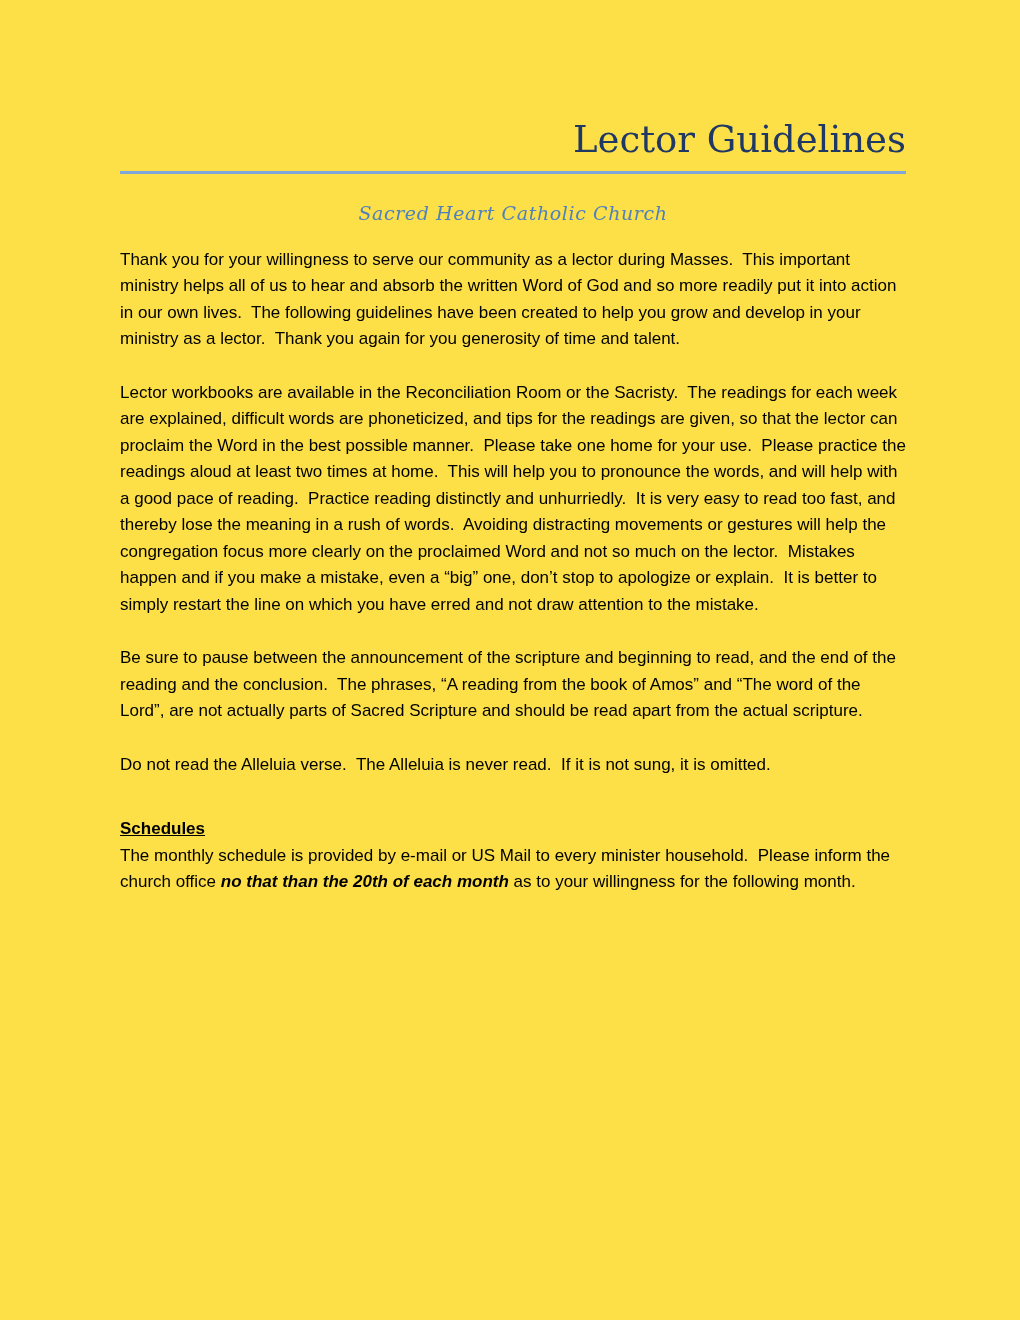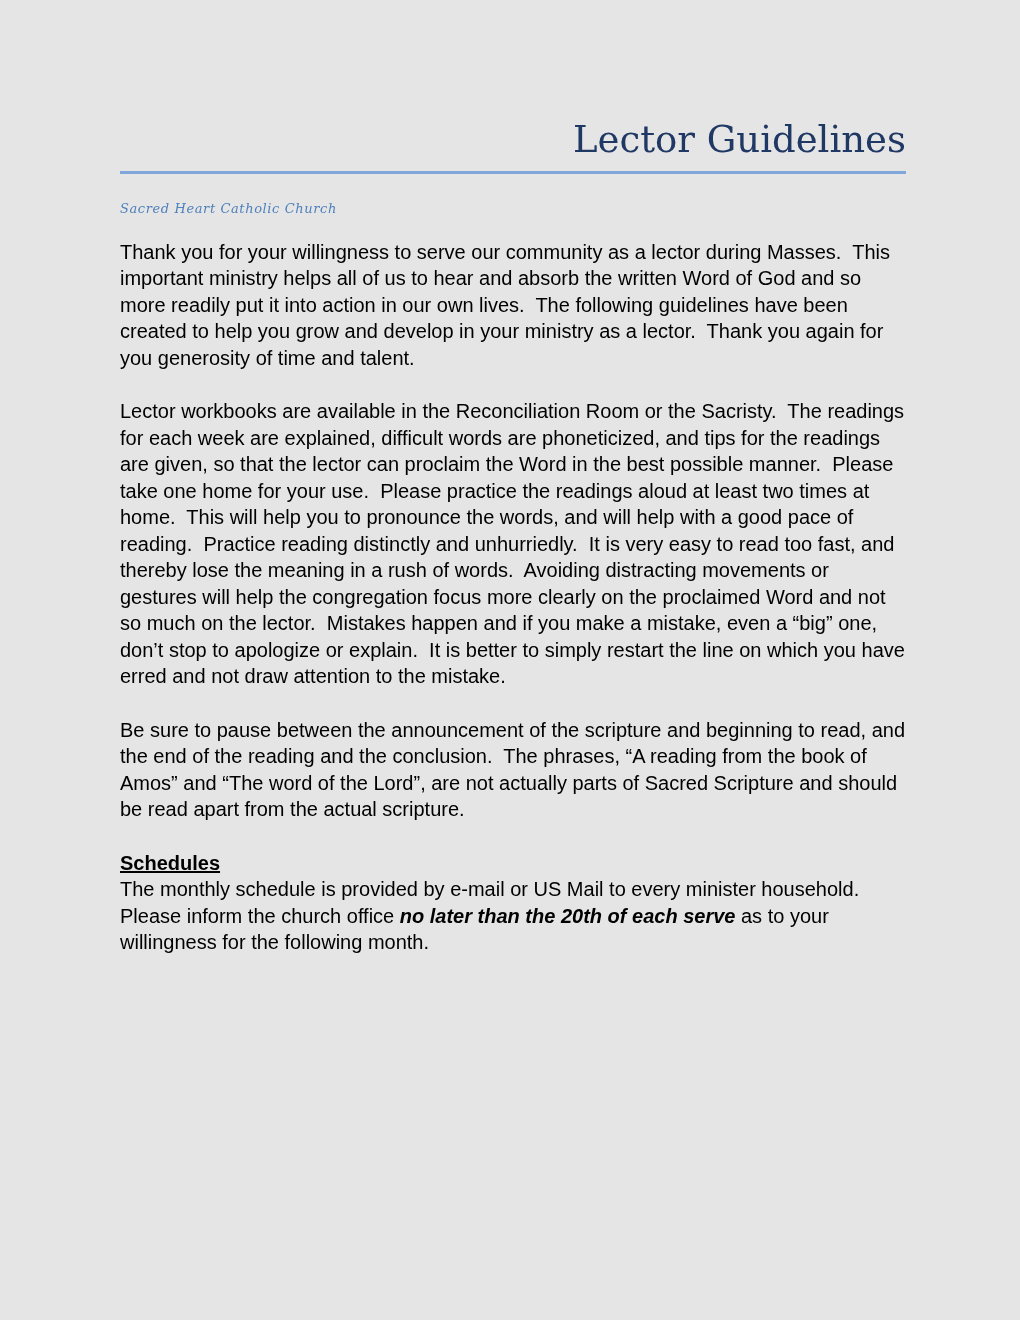--- a/index.html
+++ b/index.html
@@ -7,65 +7,65 @@
     --subtitle-color: #4F81BD;
     --rule-color: #7FA7D9;
     --body-color: #000000;
   }
   * { box-sizing: border-box; }
   html, body { margin: 0; padding: 0; background: #ffffff; }
   .page {
     position: relative;
     width: 1020px;
     height: 1320px;
-    background: #e5e5e5;
+    background: #fde047;
     padding: 116px 114px 0 120px;
     overflow: hidden;
   }
   .title-block {
     border-bottom: 3px solid var(--rule-color);
     padding-bottom: 7px;
   }
   .doc-title {
     margin: 0;
     text-align: right;
     font-family: "DejaVu Serif", "Liberation Serif", serif;
     font-size: 37px;
     font-weight: normal;
     line-height: 1.3;
     color: var(--title-color);
     letter-spacing: 0px;
   }
   .doc-subtitle {
     margin-top: 27px;
-    text-align: left;
+    text-align: center;
     font-family: "DejaVu Serif", "Liberation Serif", serif;
     font-style: italic;
-    font-size: 13px;
+    font-size: 19px;
     line-height: 1.3;
     color: var(--subtitle-color);
     letter-spacing: 0.6px;
   }
   .body-text {
     margin-top: 21px;
     font-family: "Liberation Sans", sans-serif;
-    font-size: 20px;
+    font-size: 17px;
     line-height: 26.5px;
     color: var(--body-color);
   }
   .body-text p {
     margin: 0 0 27px 0;
     white-space: pre-wrap;
   }
   .section-heading {
     font-weight: bold;
     text-decoration: underline;
     line-height: 26.5px;
   }
-  .section-schedules { margin-top: 27px; }
+  .section-schedules { margin-top: 38px; }
   .emphasis {
     font-weight: bold;
     font-style: italic;
   }
 </style>
 </head>
 <body>
 
 <div class="page">
 
@@ -76,22 +76,23 @@
     <div class="doc-subtitle">Sacred Heart Catholic Church</div>
   </header>
 
   <main class="body-text">
 
     <p>Thank you for your willingness to serve our community as a lector during Masses.  This important ministry helps all of us to hear and absorb the written Word of God and so more readily put it into action in our own lives.  The following guidelines have been created to help you grow and develop in your ministry as a lector.  Thank you again for you generosity of time and talent.</p>
 
     <section>
       <p>Lector workbooks are available in the Reconciliation Room or the Sacristy.  The readings for each week are explained, difficult words are phoneticized, and tips for the readings are given, so that the lector can proclaim the Word in the best possible manner.  Please take one home for your use.  Please practice the readings aloud at least two times at home.  This will help you to pronounce the words, and will help with a good pace of reading.  Practice reading distinctly and unhurriedly.  It is very easy to read too fast, and thereby lose the meaning in a rush of words.  Avoiding distracting movements or gestures will help the congregation focus more clearly on the proclaimed Word and not so much on the lector.  Mistakes happen and if you make a mistake, even a “big” one, don’t stop to apologize or explain.  It is better to simply restart the line on which you have erred and not draw attention to the mistake.</p>
       <p>Be sure to pause between the announcement of the scripture and beginning to read, and the end of the reading and the conclusion.  The phrases, “A reading from the book of Amos” and “The word of the Lord”, are not actually parts of Sacred Scripture and should be read apart from the actual scripture.</p>
+      <p>Do not read the Alleluia verse.  The Alleluia is never read.  If it is not sung, it is omitted.</p>
     </section>
 
     <section class="section-schedules">
       <div class="section-heading">Schedules</div>
-      <p><span>The monthly schedule is provided by e-mail or US Mail to every minister household.  Please inform the church office </span><span class="emphasis">no later than the 20th of each serve</span><span> as to your willingness for the following month.</span></p>
+      <p><span>The monthly schedule is provided by e-mail or US Mail to every minister household.  Please inform the church office </span><span class="emphasis">no that than the 20th of each month</span><span> as to your willingness for the following month.</span></p>
     </section>
 
   </main>
 
 </div>
 
 </body></html>

